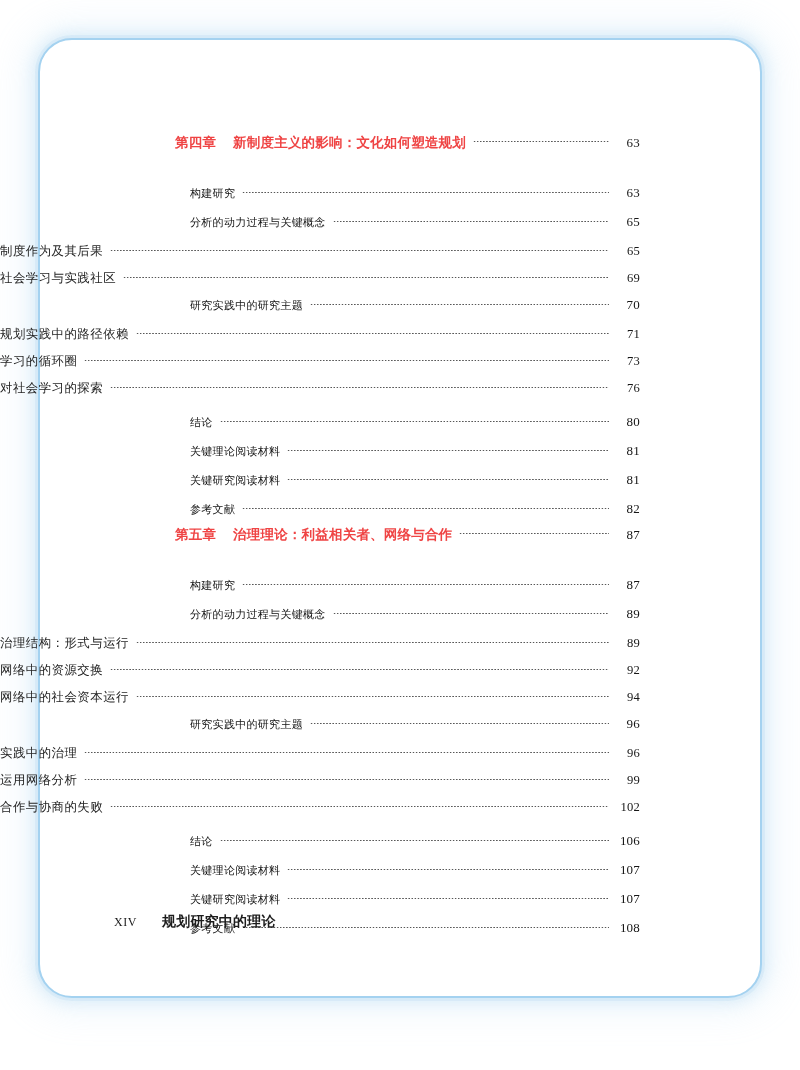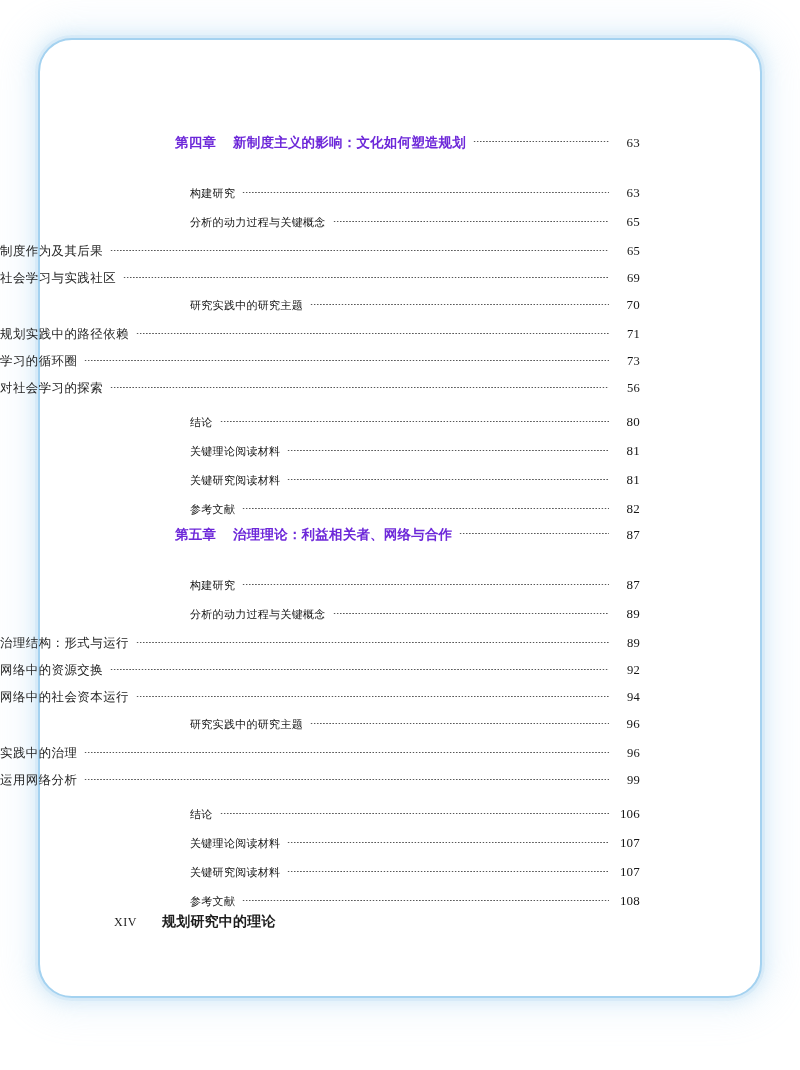--- a/index.html
+++ b/index.html
@@ -95,21 +95,21 @@
   .row-chapter {
     padding-left: 175px;
     margin-bottom: 0;
     height: 26px;
   }
   .row-chapter .toc-title {
     font-family: Liberation Mono, monospace;
     font-weight: bold;
     font-size: 13.5px;
     letter-spacing: 0.2px;
-    color: #6d28d9;
+    color: #ef4444;
   }
   .row-chapter .chapter-num {
     margin-right: 17px;
   }
   .row-chapter .toc-page {
     font-size: 13px;
   }
   .row-chapter .toc-leader::after {
     bottom: 0.30em;
   }
@@ -225,21 +225,21 @@
 
     <div class="toc-row row-l2">
       <span class="toc-title">学习的循环圈</span>
       <span class="toc-leader"></span>
       <span class="toc-page">73</span>
     </div>
 
     <div class="toc-row row-l2">
       <span class="toc-title">对社会学习的探索</span>
       <span class="toc-leader"></span>
-      <span class="toc-page">56</span>
+      <span class="toc-page">76</span>
     </div>
 
     <div class="gap-small"></div>
 
     <div class="toc-row row-l1">
       <span class="toc-title">结论</span>
       <span class="toc-leader"></span>
       <span class="toc-page">80</span>
     </div>
 
@@ -316,20 +316,25 @@
       <span class="toc-leader"></span>
       <span class="toc-page">96</span>
     </div>
 
     <div class="toc-row row-l2">
       <span class="toc-title">运用网络分析</span>
       <span class="toc-leader"></span>
       <span class="toc-page">99</span>
     </div>
 
+    <div class="toc-row row-l2">
+      <span class="toc-title">合作与协商的失败</span>
+      <span class="toc-leader"></span>
+      <span class="toc-page">102</span>
+    </div>
 
     <div class="gap-small"></div>
 
     <div class="toc-row row-l1">
       <span class="toc-title">结论</span>
       <span class="toc-leader"></span>
       <span class="toc-page">106</span>
     </div>
 
     <div class="toc-row row-l1">

